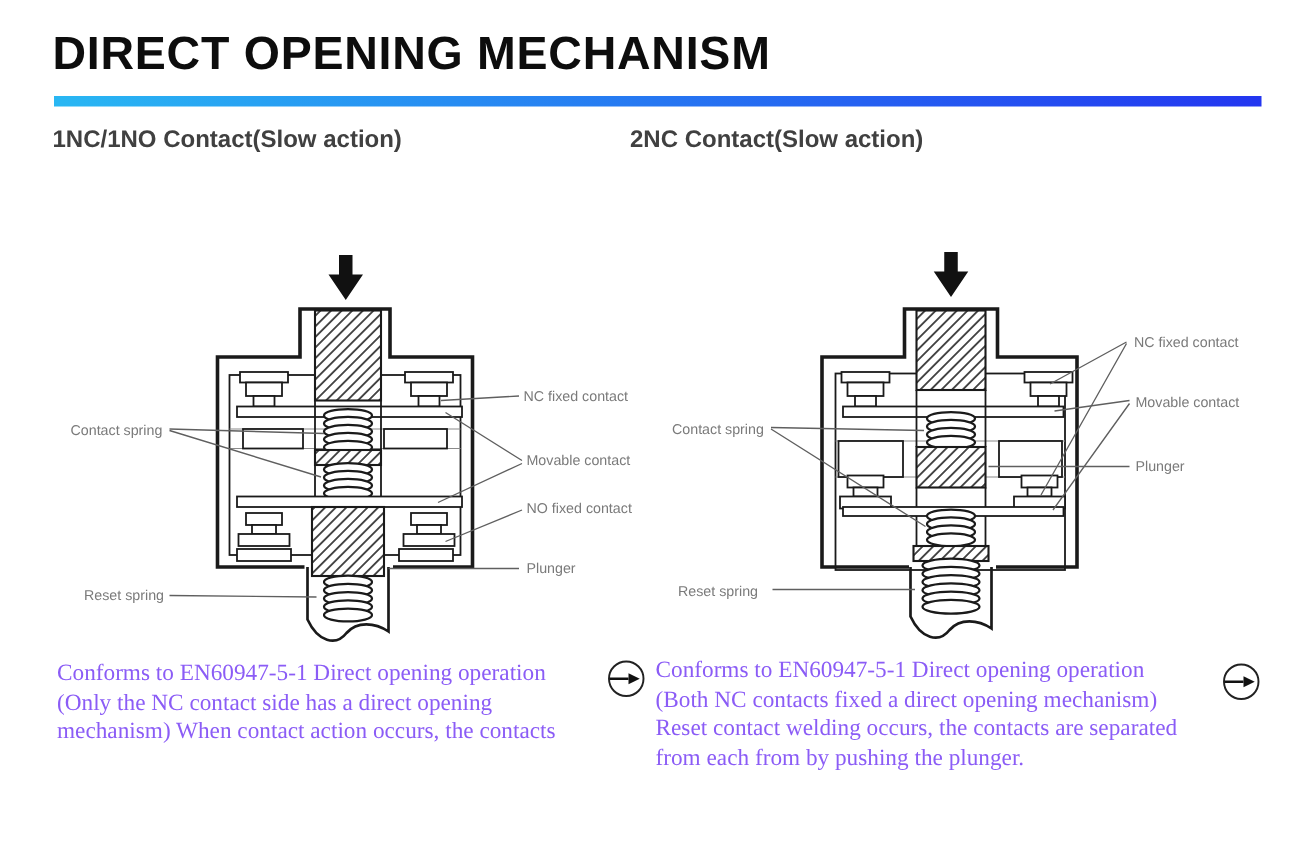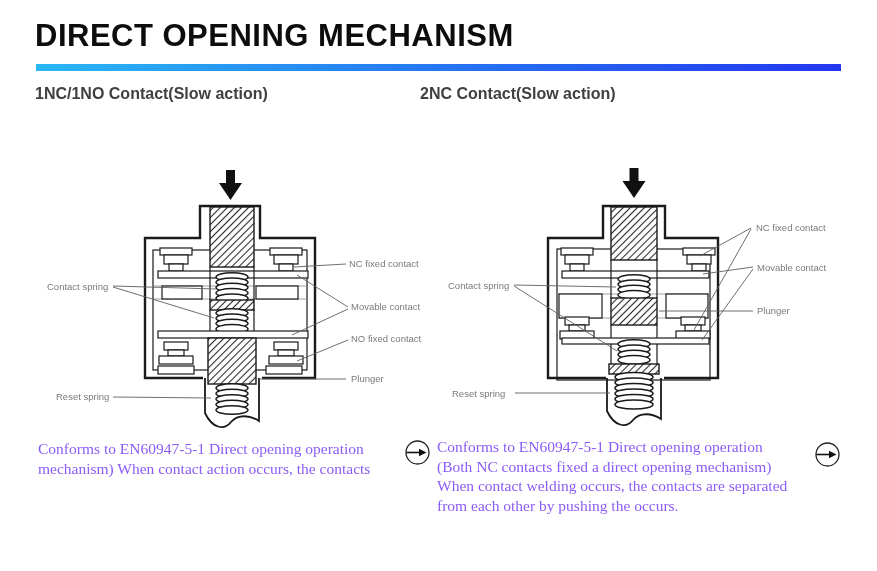--- a/index.html
+++ b/index.html
@@ -183,33 +183,34 @@
 
     <text class="lbl" x="756" y="231">NC fixed contact</text>
     <text class="lbl" x="757" y="271">Movable contact</text>
     <text class="lbl" x="757" y="314">Plunger</text>
     <text class="lbl" x="448" y="289">Contact spring</text>
     <text class="lbl" x="452" y="397">Reset spring</text>
   </svg>
 
   <div class="para left">
     <div class="pline">Conforms to EN60947-5-1 Direct opening operation</div>
+    <div class="pline">(Only the NC contact side has a direct opening</div>
     <div class="pline">mechanism) When contact action occurs, the contacts</div>
   </div>
   <svg class="doa" style="left:404px;top:439px;" width="27" height="27" viewBox="0 0 27 27">
     <circle class="doa-circle" cx="13.5" cy="13.5" r="11.5"></circle>
     <line class="doa-shaft" x1="2.5" y1="13.5" x2="15" y2="13.5"></line>
     <polygon fill="#111" points="15,9.8 22.5,13.5 15,17.2"></polygon>
   </svg>
 
   <div class="para right">
     <div class="pline">Conforms to EN60947-5-1 Direct opening operation</div>
     <div class="pline">(Both NC contacts fixed a direct opening mechanism)</div>
-    <div class="pline">When contact welding occurs, the contacts are separated</div>
-    <div class="pline">from each other by pushing the occurs.</div>
+    <div class="pline">Reset contact welding occurs, the contacts are separated</div>
+    <div class="pline">from each from by pushing the plunger.</div>
   </div>
   <svg class="doa" style="left:814px;top:441px;" width="27" height="27" viewBox="0 0 27 27">
     <circle class="doa-circle" cx="13.5" cy="13.5" r="11.5"></circle>
     <line class="doa-shaft" x1="2.5" y1="13.5" x2="15" y2="13.5"></line>
     <polygon fill="#111" points="15,9.8 22.5,13.5 15,17.2"></polygon>
   </svg>
 
 </div>
 
 </body></html>

